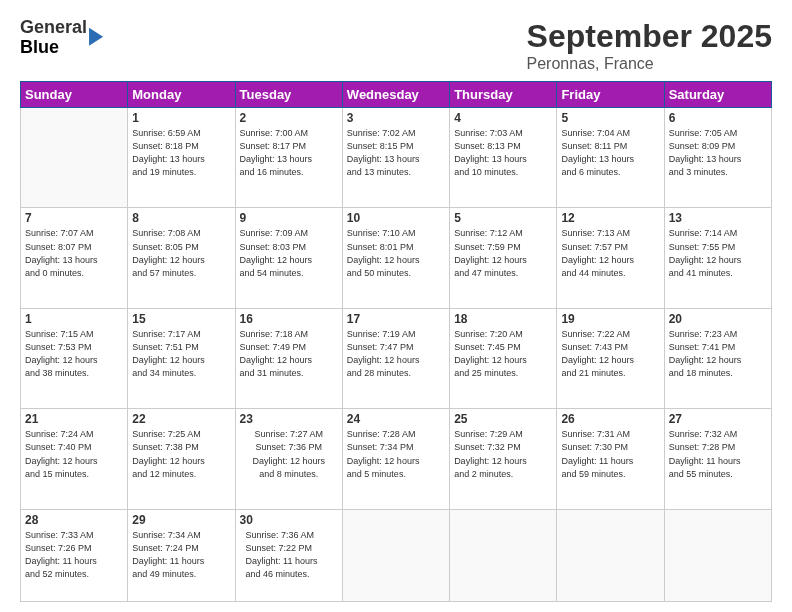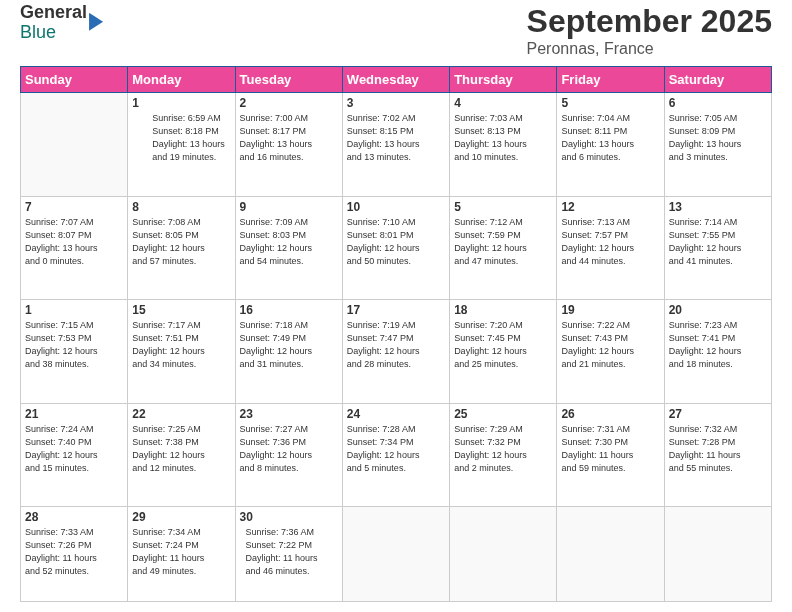--- a/index.html
+++ b/index.html
@@ -6,21 +6,21 @@
     body {
       width: 792px;
       height: 612px;
       font-family: Arial, sans-serif;
       background: #fff;
       overflow: hidden;
     }
     .page {
       width: 792px;
       height: 612px;
-      padding: 3px 20px 10px 20px;
+      padding: 18px 20px 10px 20px;
       display: flex;
       flex-direction: column;
     }
     .header {
       display: flex;
       justify-content: space-between;
       align-items: flex-start;
       margin-bottom: 8px;
     }
     .logo {
@@ -32,22 +32,22 @@
       flex-direction: column;
       line-height: 1.1;
     }
     .logo-general {
       font-size: 18px;
       font-weight: bold;
       color: #333;
     }
     .logo-blue {
       font-size: 18px;
-      font-weight: normal;
-      color: #0f766e;
+      font-weight: bold;
+      color: #000000;
     }
     .logo-icon {
       width: 14px;
       height: 18px;
       background: #2a6db5;
       clip-path: polygon(0 0, 100% 50%, 0 100%);
       margin-left: 2px;
       margin-top: -2px;
     }
     .title-block {
@@ -61,21 +61,21 @@
       font-size: 16px;
       color: #555;
     }
     .calendar {
       width: 100%;
       border-collapse: collapse;
       flex: 1;
       table-layout: fixed;
     }
     .calendar thead tr th {
-      background: #ec4899;
+      background: #a21caf;
       color: #fff;
       font-size: 13px;
       font-weight: bold;
       padding: 5px 4px;
       text-align: left;
       border: 1px solid #1a5a9a;
     }
     .calendar tbody tr td {
       border: 1px solid #ccc;
       vertical-align: top;
@@ -131,21 +131,21 @@
           <th>Thursday</th>
           <th>Friday</th>
           <th>Saturday</th>
         </tr>
     </thead>
     <tbody id="calendar-body">
     <tr>
           <td class="empty"></td>
           <td>
             <span class="day-number">1</span>
-            <div class="day-info" style="white-space: pre-line; margin-left: 20px;">Sunrise: 6:59 AM
+            <div class="day-info" style="white-space: pre-line;">Sunrise: 6:59 AM
 Sunset: 8:18 PM
 Daylight: 13 hours
 and 19 minutes.</div>
           </td>
           <td>
             <span class="day-number">2</span>
             <div class="day-info" style="white-space: pre-line;">Sunrise: 7:00 AM
 Sunset: 8:17 PM
 Daylight: 13 hours
 and 16 minutes.</div>
@@ -291,21 +291,21 @@
           </td>
           <td>
             <span class="day-number">22</span>
             <div class="day-info" style="white-space: pre-line;">Sunrise: 7:25 AM
 Sunset: 7:38 PM
 Daylight: 12 hours
 and 12 minutes.</div>
           </td>
           <td>
             <span class="day-number">23</span>
-            <div class="day-info" style="white-space: pre-line;">Sunrise: 7:27 AM
+            <div class="day-info" style="white-space: pre-line; text-align: center;">Sunrise: 7:27 AM
 Sunset: 7:36 PM
 Daylight: 12 hours
 and 8 minutes.</div>
           </td>
           <td>
             <span class="day-number">24</span>
             <div class="day-info" style="white-space: pre-line;">Sunrise: 7:28 AM
 Sunset: 7:34 PM
 Daylight: 12 hours
 and 5 minutes.</div>

